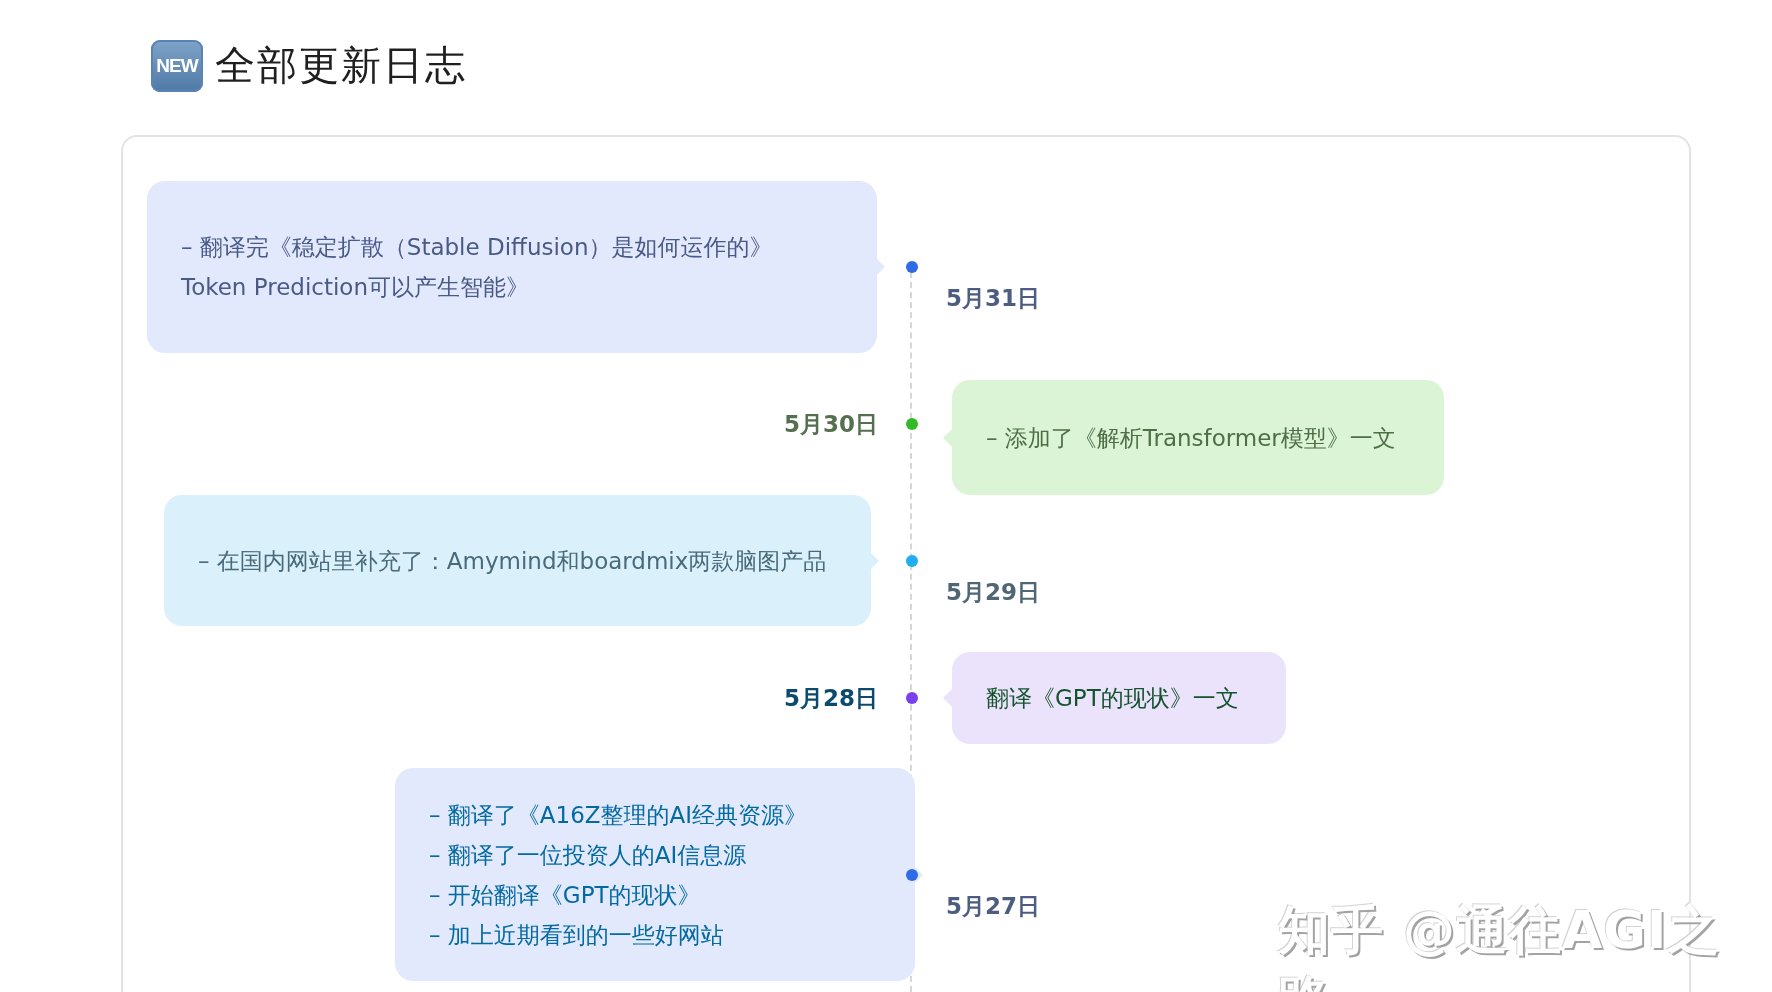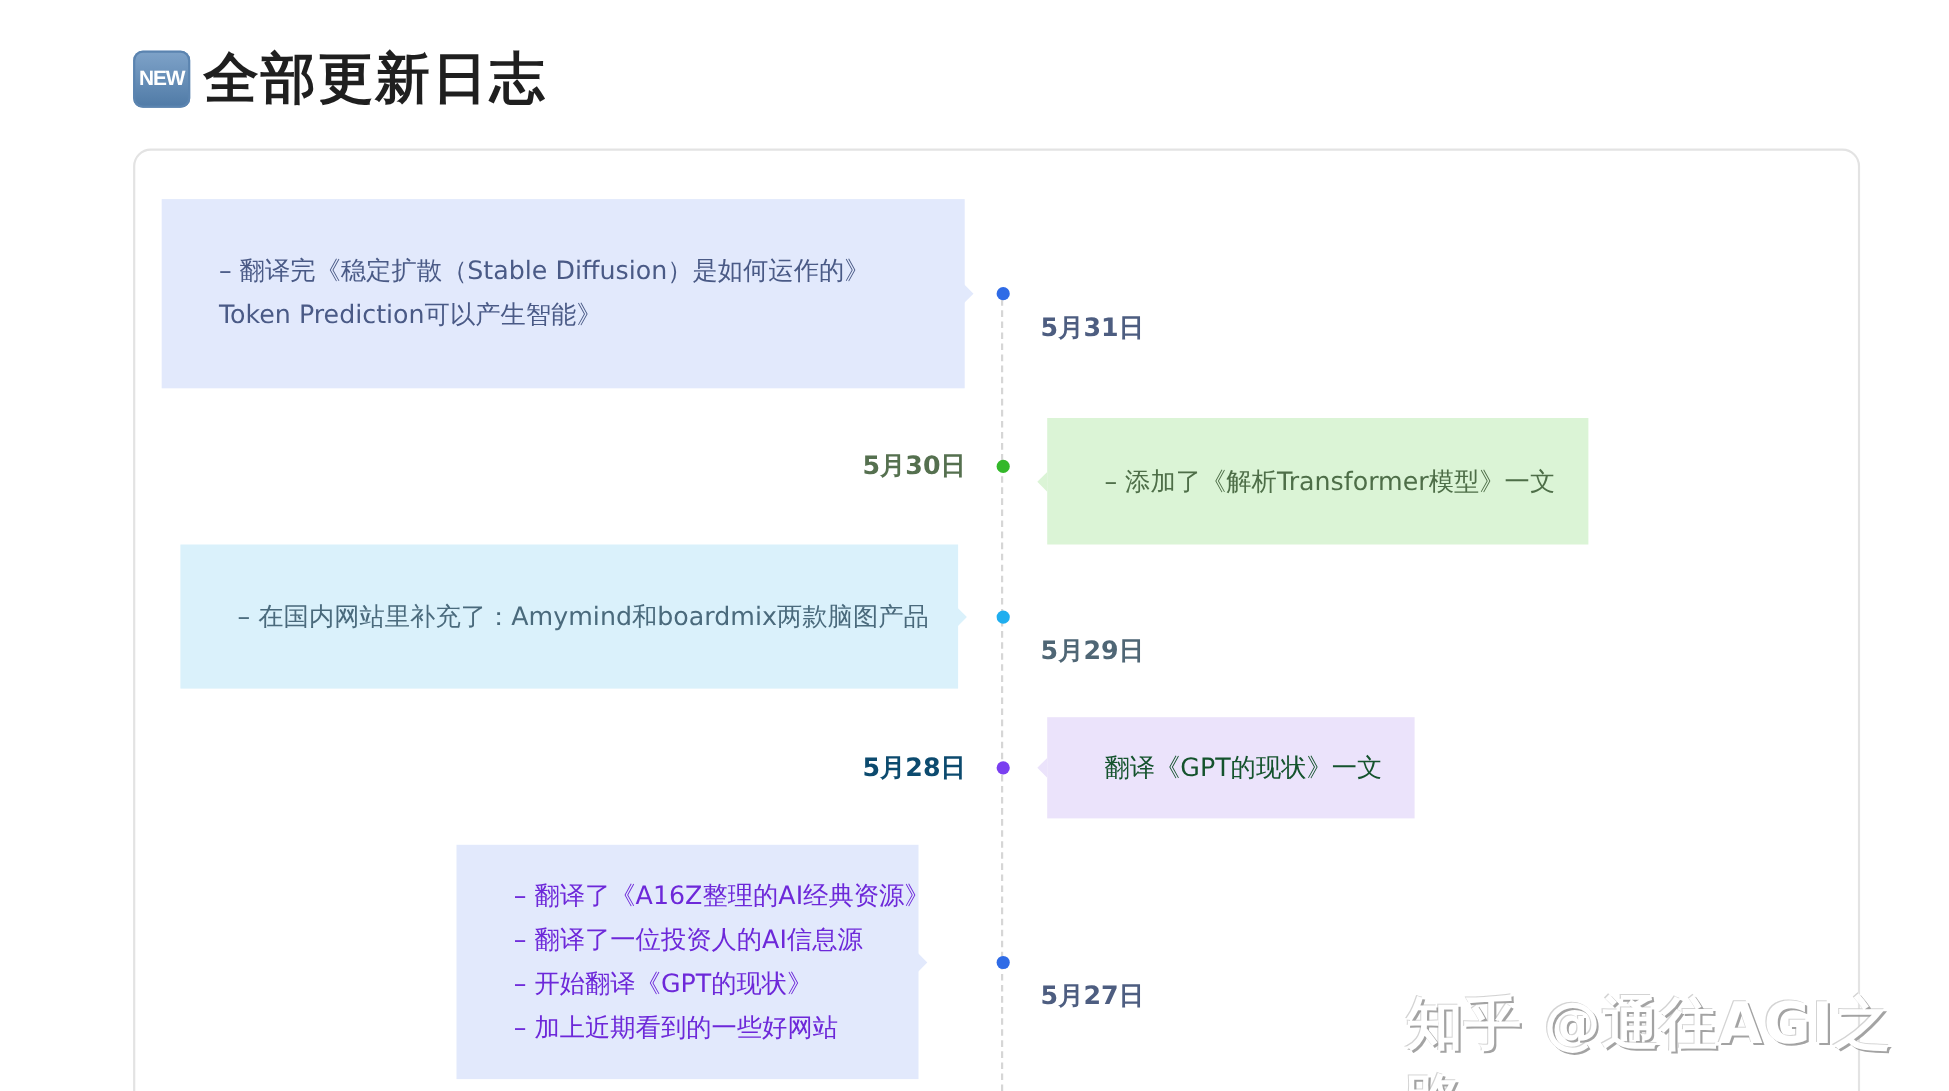--- a/index.html
+++ b/index.html
@@ -6,34 +6,34 @@
   body {
     width:1772px; height:992px; overflow:hidden; background:#ffffff;
     font-family:"DejaVu Sans","Liberation Sans",sans-serif; position:relative;
   }
   .header { position:absolute; left:121px; top:38px; display:flex; align-items:center; }
   .new-icon {
     width:52px; height:52px; border-radius:9px;
     background:linear-gradient(#7fa3c9,#4f7aa6);
     box-shadow: inset 0 0 0 2px #5b84b0;
     color:#fff; font-family:"Liberation Sans",sans-serif; font-weight:bold;
-    font-size:19px; display:flex; align-items:center; justify-content:center; letter-spacing:-1px;
+    font-size:19px; display:flex; align-items:center; justify-content:center; letter-spacing:-1px;margin-left:30px;
   }
-  .page-title { margin-left:12px; font-size:50px; font-weight:bold; color:#1f1f1f; letter-spacing:2px; }
+  .page-title { margin-left:12px; font-size:40px; font-weight:normal; color:#1f1f1f; letter-spacing:2px; }
   .card {
     position:absolute; left:121px; top:135px; width:1570px; height:900px;
     border:2px solid #e3e3e3; border-radius:16px; box-sizing:border-box;
   }
   .timeline-line {
     position:absolute; left:910px; top:262px; width:0; height:740px;
     border-left:2px dashed #d6d6d6;
   }
   .entry-box {
-    position:absolute; border-radius:0; box-sizing:border-box;
-    font-size:23px; line-height:40px; padding:0 52px;
+    position:absolute; border-radius:18px; box-sizing:border-box;
+    font-size:23px; line-height:40px; padding:0 34px;
     display:flex; flex-direction:column; justify-content:center;
   }
   .entry-box .line { white-space:nowrap; }
   .entry-box.left::after {
     content:""; position:absolute; right:-8px; top:50%; margin-top:-9px;
     border-top:9px solid transparent; border-bottom:9px solid transparent;
     border-left:9px solid var(--bg);
   }
   .entry-box.right::before {
     content:""; position:absolute; left:-9px; top:50%; margin-top:-9px;
@@ -80,21 +80,21 @@
 </div>
 <div class="dot" style="left:911px; top:561px; background:#1faeef;"></div>
 <div class="date right-side" style="top:561px; color:#4f6675;">5月29日</div>
 
 <div class="date left-side" style="top:698px; color:#0c4a6e;">5月28日</div>
 <div class="dot" style="left:911px; top:698px; background:#7a3ff0;"></div>
 <div class="entry-box right" style="left:952px; top:652px; width:334px; height:92px; background:#ebe3fb; color:#14532d; --bg:#ebe3fb;">
   <div class="line">翻译《GPT的现状》一文</div>
 </div>
 
-<div class="entry-box left" style="left:415px; top:768px; width:420px; height:213px; background:#e2e9fc; color:#6d28d9; --bg:#e2e9fc;">
+<div class="entry-box left" style="left:395px; top:768px; width:520px; height:213px; background:#e2e9fc; color:#0369a1; --bg:#e2e9fc;">
   <div class="line">– 翻译了《A16Z整理的AI经典资源》</div>
   <div class="line">– 翻译了一位投资人的AI信息源</div>
   <div class="line">– 开始翻译《GPT的现状》</div>
   <div class="line">– 加上近期看到的一些好网站</div>
 </div>
 <div class="dot" style="left:911px; top:875px; background:#2f6be6;"></div>
 <div class="date right-side" style="top:875px; color:#4d5d80;">5月27日</div>
 
 <div class="watermark">知乎 @通往AGI之路</div>
 

